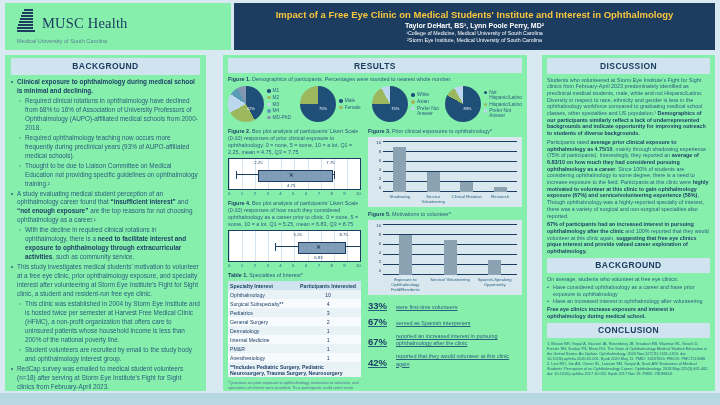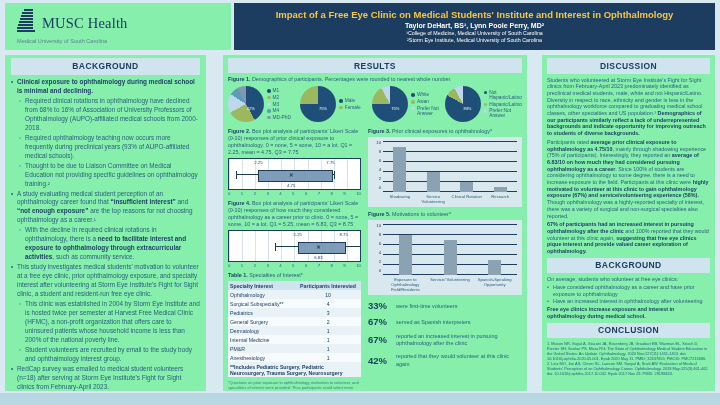--- a/index.html
+++ b/index.html
@@ -74,21 +74,21 @@
   
   .t1{border-collapse:collapse;width:100%;font-size:5.2px;color:#1d4066;}
   .t1 th{background:#cfe4ee;font-weight:bold;padding:1.5px 2px;text-align:left;}
   .t1 th.num,.t1 td.num{text-align:center;}
   .t1 td{padding:1.5px 2px;}
   .t1 tr.odd td{background:#e9f2f7;}
   .t1 tr.even td{background:#f8fbfd;}
   .t1 td.tf{font-weight:bold;background:#e9f2f7;}
 
   
-  .stat{display:flex;margin:5px 0;align-items:center;}
+  .stat{display:flex;margin:5px 0;align-items:flex-end;text-decoration:underline;}
   .stat .pct{font-size:9.5px;font-weight:bold;color:#1d4066;width:28px;flex:none;text-align:left;}
   .stat .txt{font-size:5.5px;line-height:1.3;padding-top:1px;}
 
   .footnote{font-size:3.9px;line-height:1.3;color:#4a7290;margin-top:3px;}
   .refs{font-size:3.9px;line-height:1.28;color:#2a5e7d;}
   .para{margin-bottom:2px;}
   .closing{font-weight:bold;color:#1d4066;margin-top:1px;}
 </style>
 </head>
 <body>

